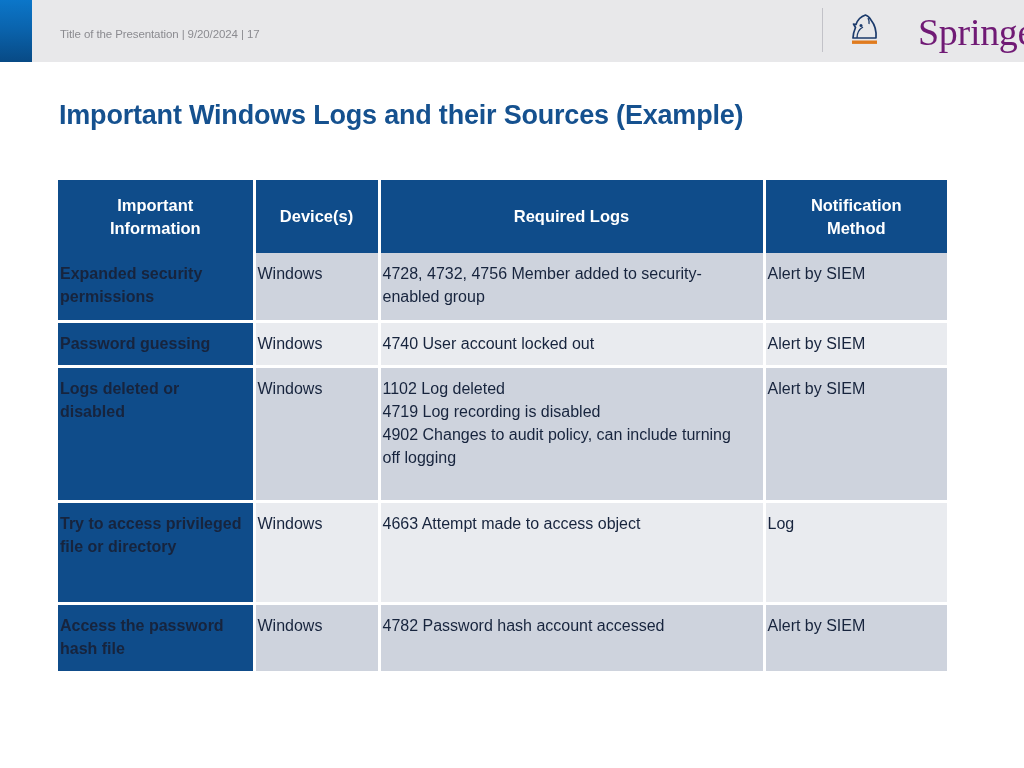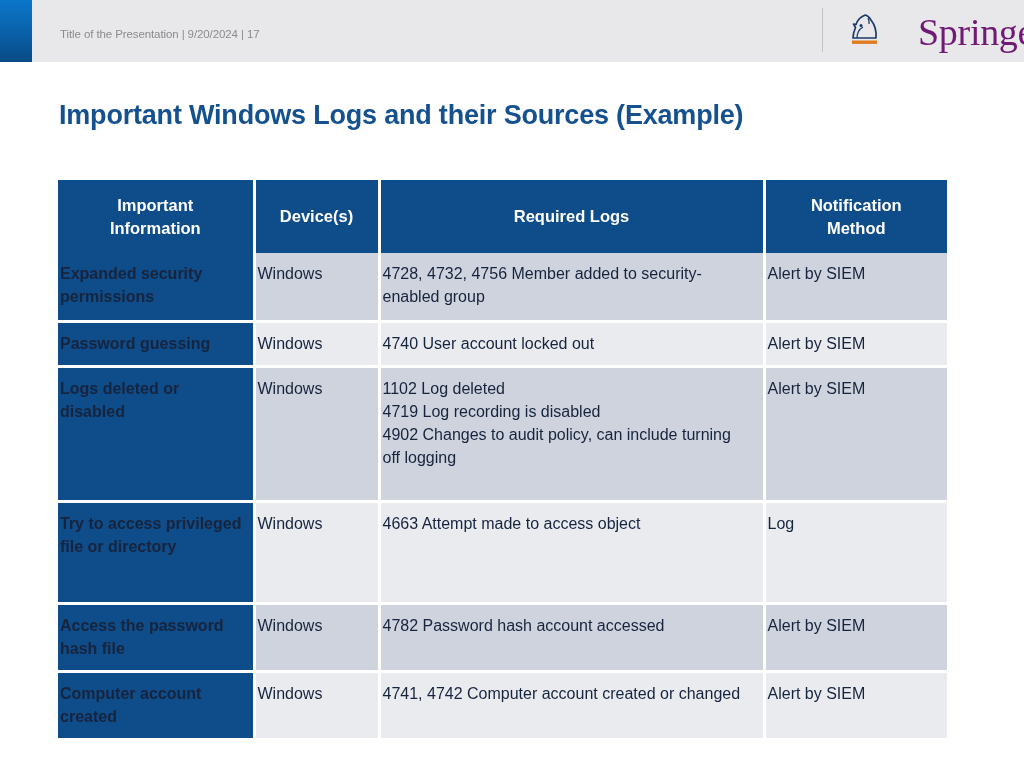--- a/index.html
+++ b/index.html
@@ -220,21 +220,15 @@
         <td class="col-plain">Windows</td>
         <td class="col-plain nowrap-pre">4663 Attempt made to access object</td>
         <td class="col-plain">Log</td>
       </tr>
       <tr class="shade-dark" style="height: 68px;">
         <td class="col-info">Access the password hash file</td>
         <td class="col-plain">Windows</td>
         <td class="col-plain nowrap-pre">4782 Password hash account accessed</td>
         <td class="col-plain">Alert by SIEM</td>
       </tr>
-      <tr class="shade-light" style="height: 65px;">
-        <td class="col-info">Computer account created</td>
-        <td class="col-plain">Windows</td>
-        <td class="col-plain nowrap-pre">4741, 4742 Computer account created or changed</td>
-        <td class="col-plain">Alert by SIEM</td>
-      </tr>
     </tbody>
   </table>
 </div>
 
 </body></html>

